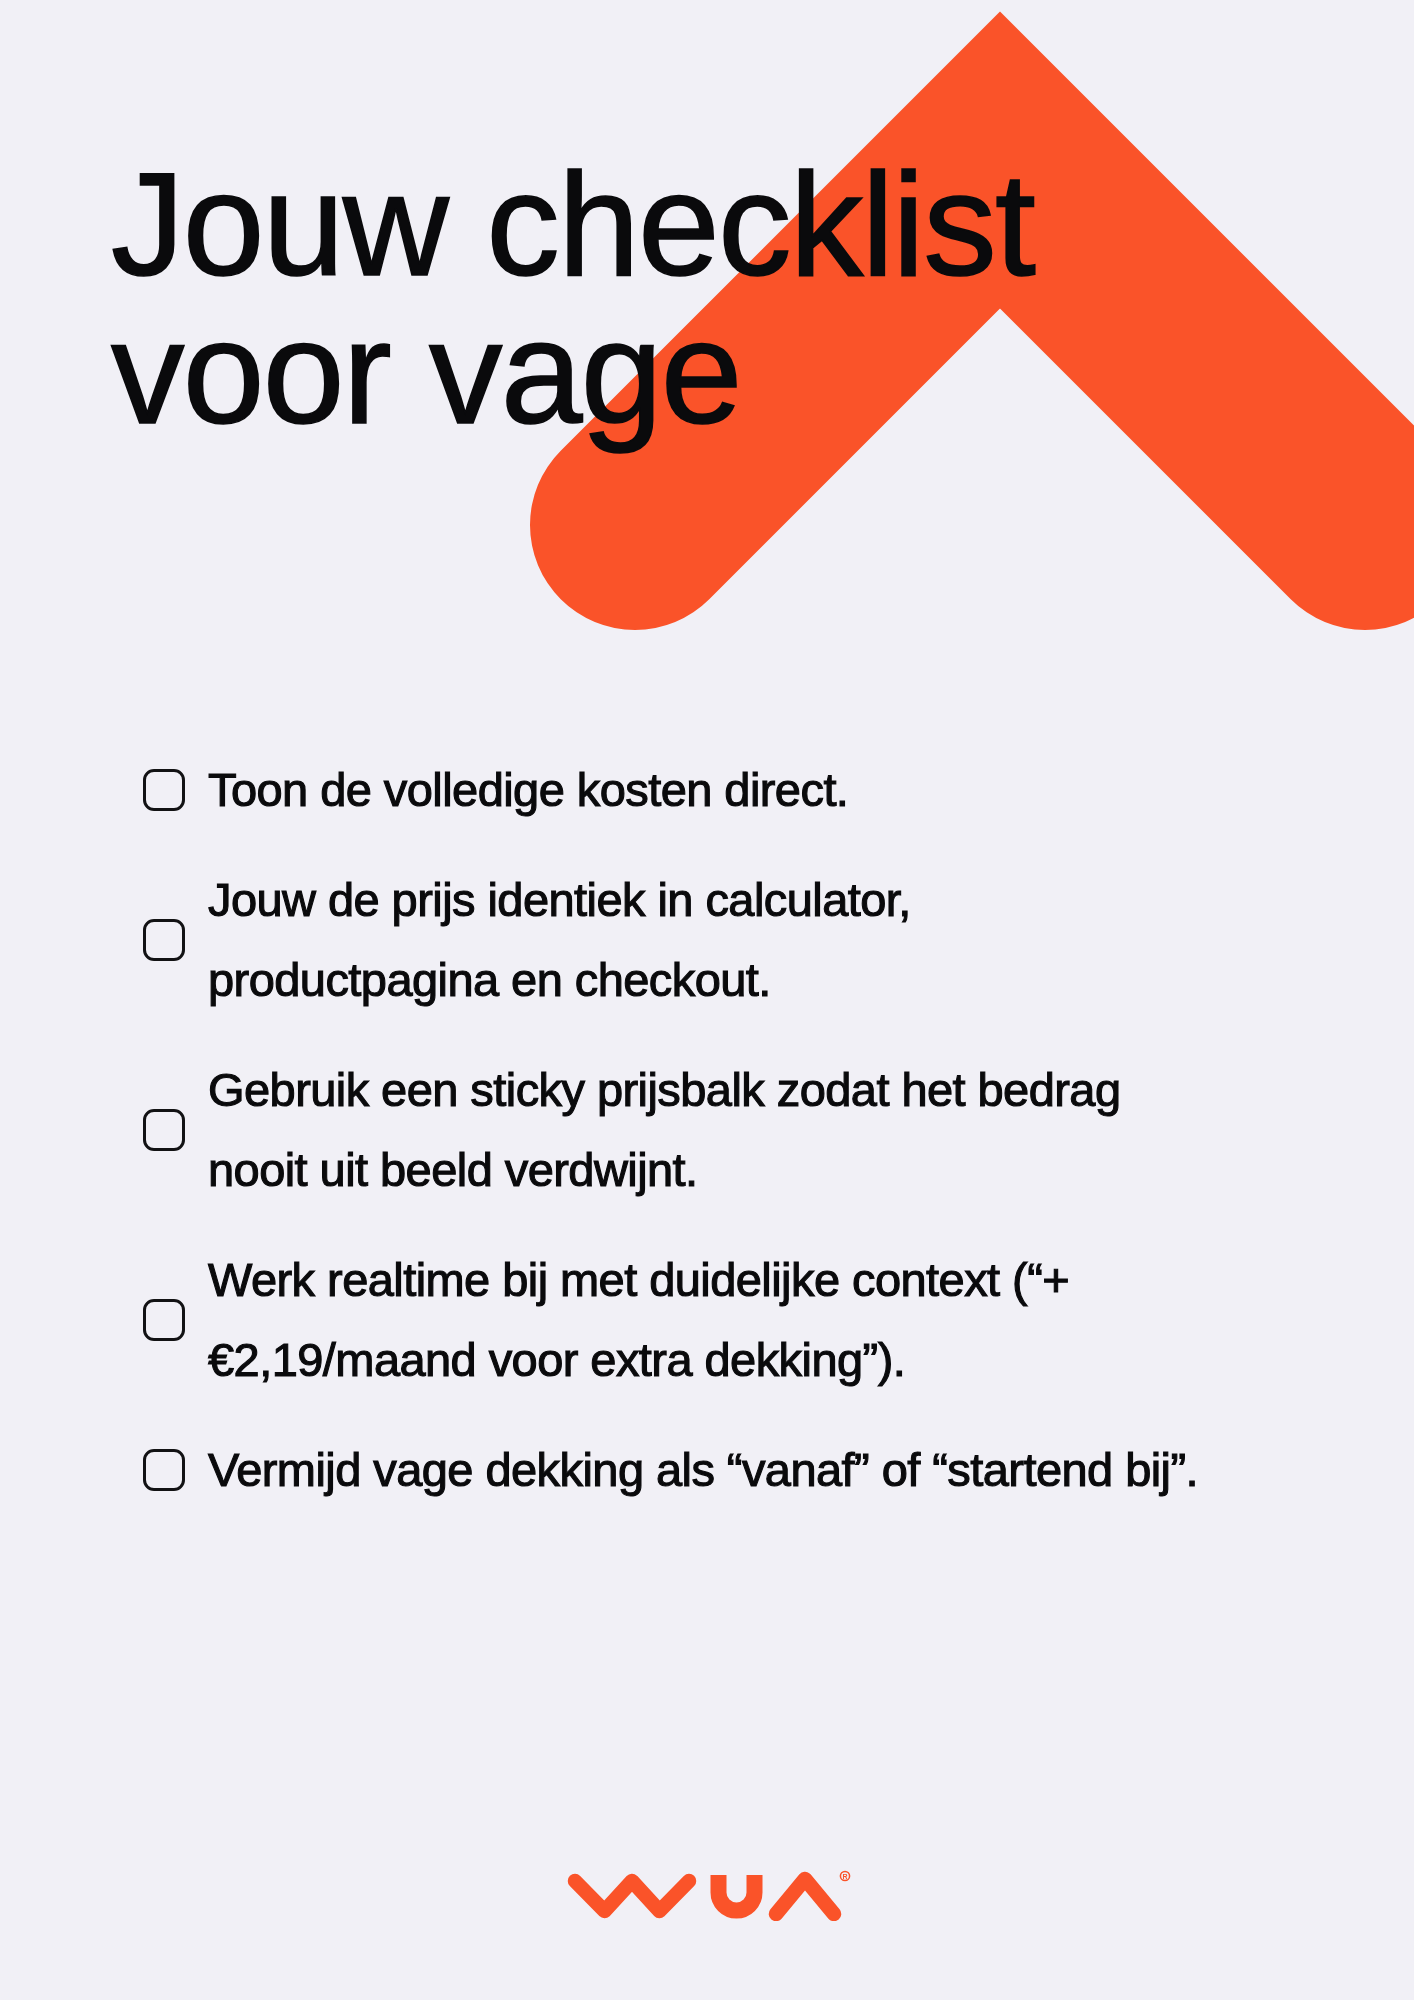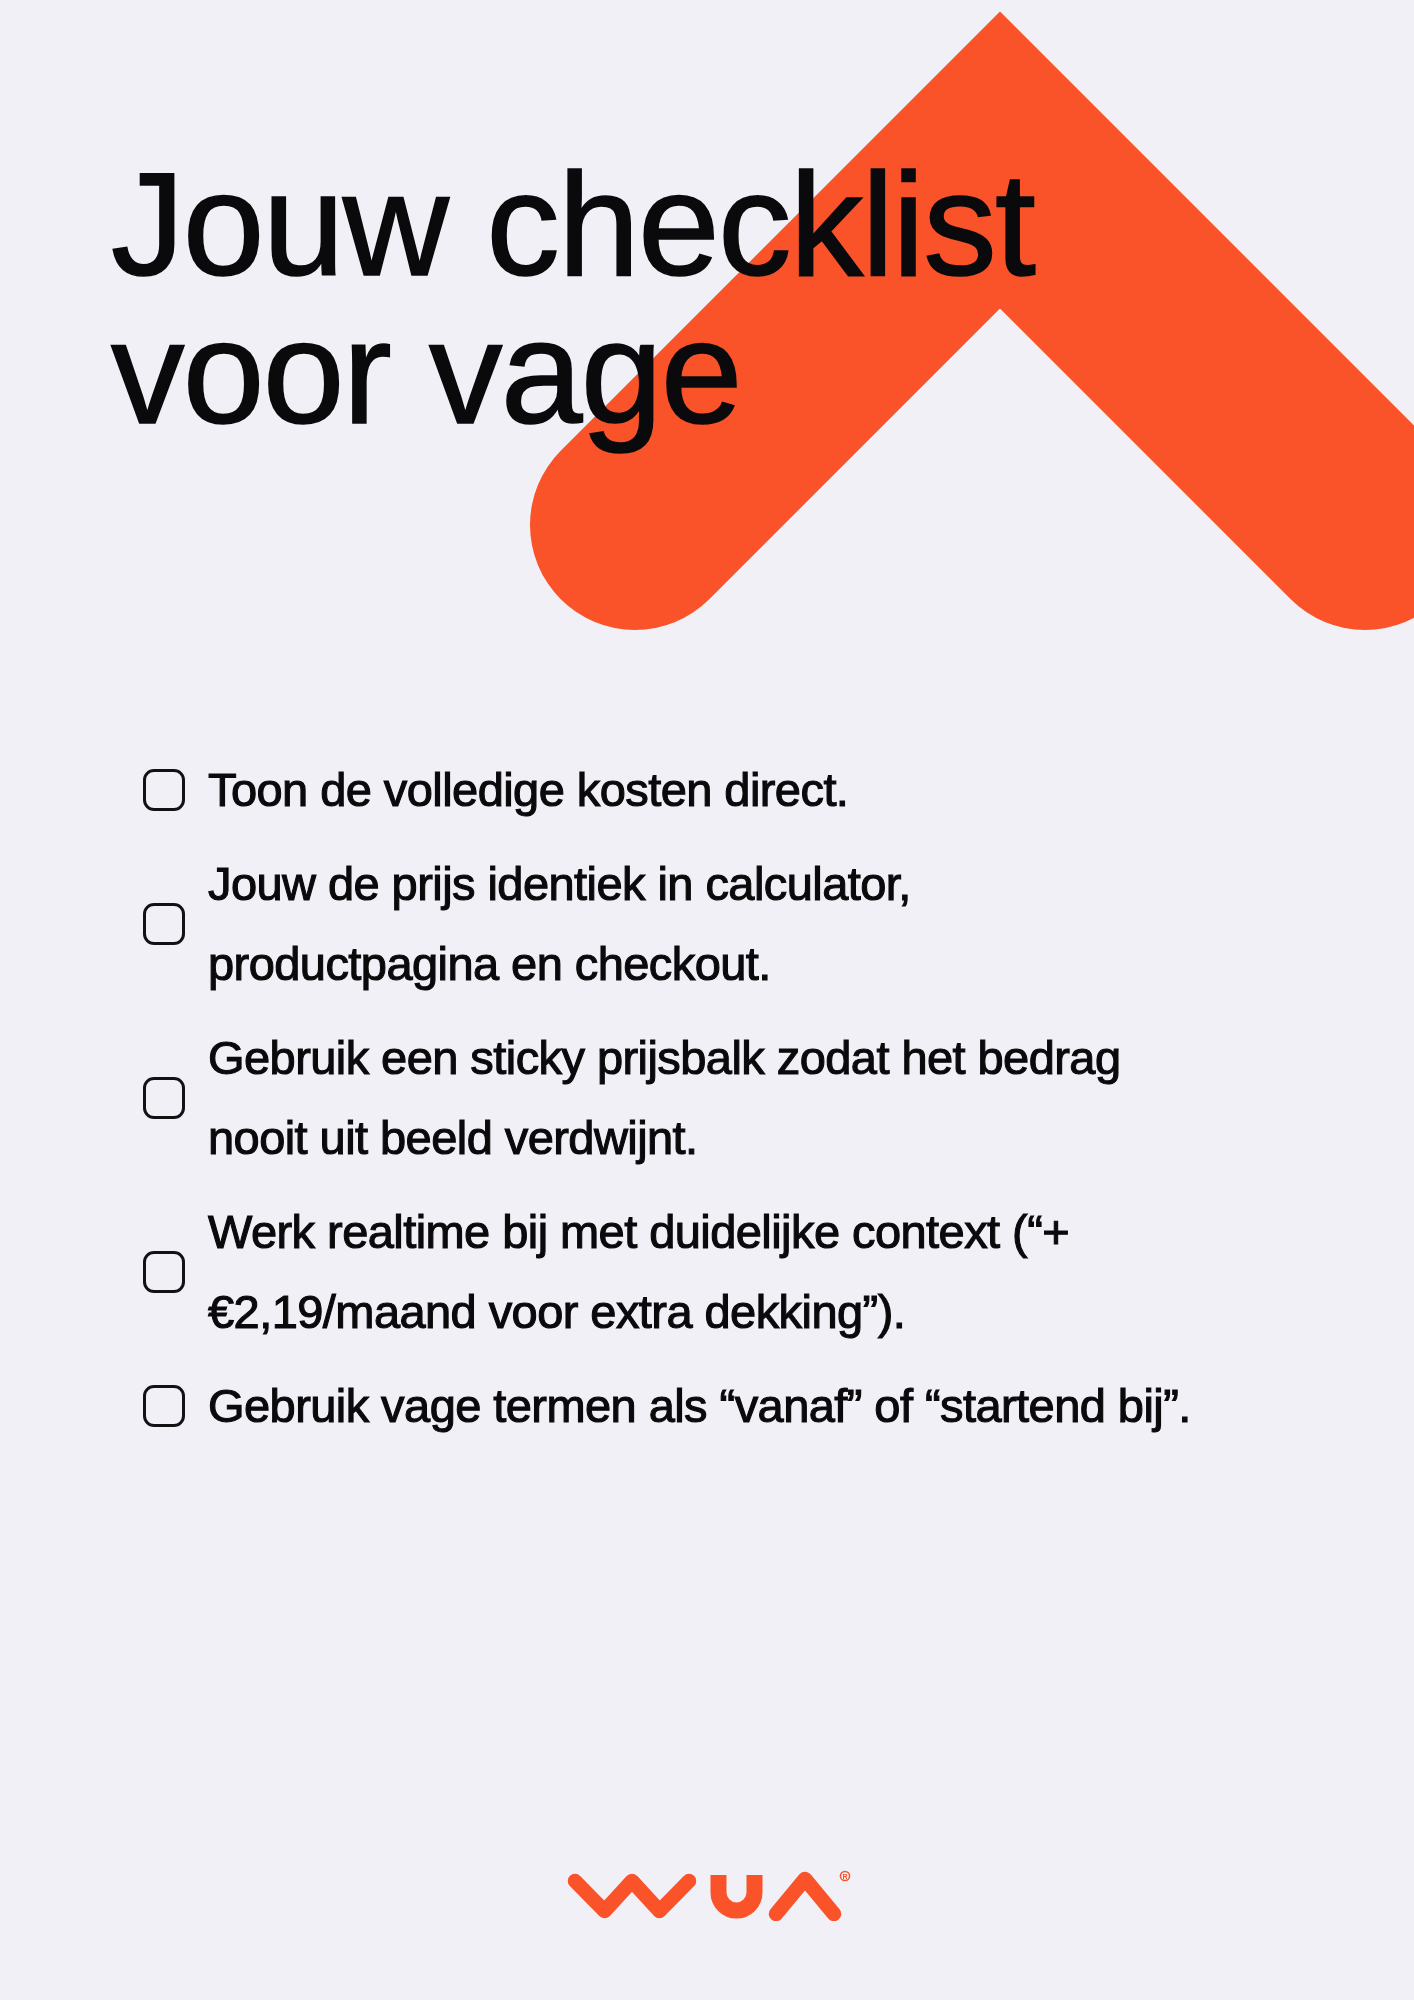--- a/index.html
+++ b/index.html
@@ -30,21 +30,21 @@
     color: #0A0A0C;
     white-space: nowrap;
   }
   .checklist {
     position: absolute;
     left: 143px;
     top: 750px;
     width: 1160px;
     display: flex;
     flex-direction: column;
-    gap: 14px;
+    gap: 30px;
   }
   .check-item {
     display: flex;
     align-items: center;
     gap: 23px;
   }
   .checkbox {
     width: 42px;
     height: 42px;
     min-width: 42px;
@@ -97,21 +97,21 @@
         <div class="check-label">Gebruik een sticky prijsbalk zodat het bedrag
 nooit uit beeld verdwijnt.</div>
       </div>
       <div class="check-item">
         <div class="checkbox" role="checkbox" aria-checked="false" style="border-color: rgb(18, 18, 20);"></div>
         <div class="check-label">Werk realtime bij met duidelijke context (“+
 €2,19/maand voor extra dekking”).</div>
       </div>
       <div class="check-item">
         <div class="checkbox" role="checkbox" aria-checked="false" style="border-color: rgb(18, 18, 20);"></div>
-        <div class="check-label">Gebruik vage termen als “vanaf” of “startend bij”.</div>
+        <div class="check-label">Vermijd vage dekking als “vanaf” of “startend bij”.</div>
       </div>
     </div>
 
   <svg class="logo" viewBox="0 0 290 52" xmlns="http://www.w3.org/2000/svg" aria-hidden="true">
     <polyline class="accent-stroke" points="13,12 42.5,42 70,12 97.5,42 127,12" fill="none" stroke="#FA5329" stroke-width="14.5" stroke-linecap="round" stroke-linejoin="round"></polyline>
     <path class="accent-stroke" d="M156.5,6 V23.5 A18,18 0 0 0 192.5,23.5 V6" fill="none" stroke="#FA5329" stroke-width="16" stroke-linecap="butt"></path>
     <polyline class="accent-stroke" points="214,45 243,10 272,45" fill="none" stroke="#FA5329" stroke-width="14.5" stroke-linecap="round" stroke-linejoin="round"></polyline>
     <circle class="accent-stroke" cx="283" cy="7" r="4.6" fill="none" stroke="#FA5329" stroke-width="1.5"></circle>
     <text x="283" y="9.6" text-anchor="middle" font-family="Liberation Sans, sans-serif" font-size="7" font-weight="bold" fill="#FA5329">R</text>
   </svg>

